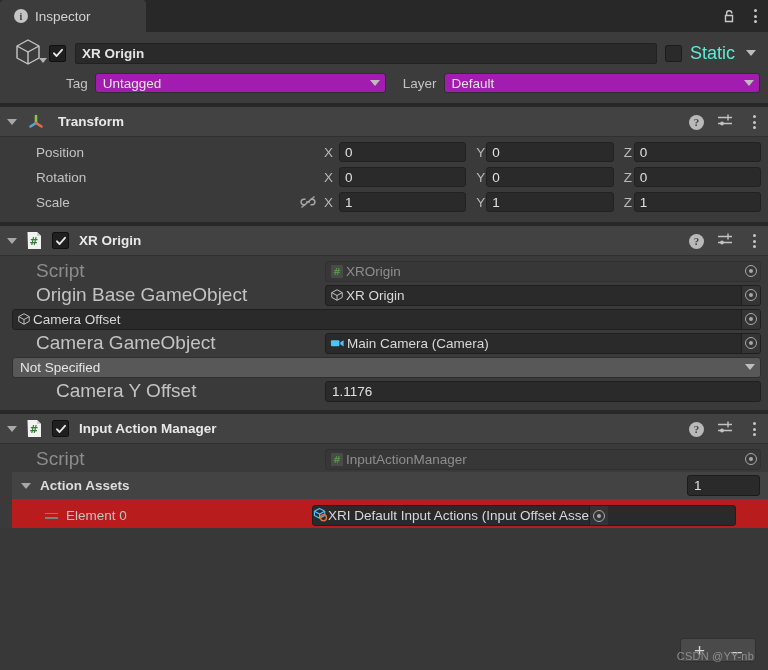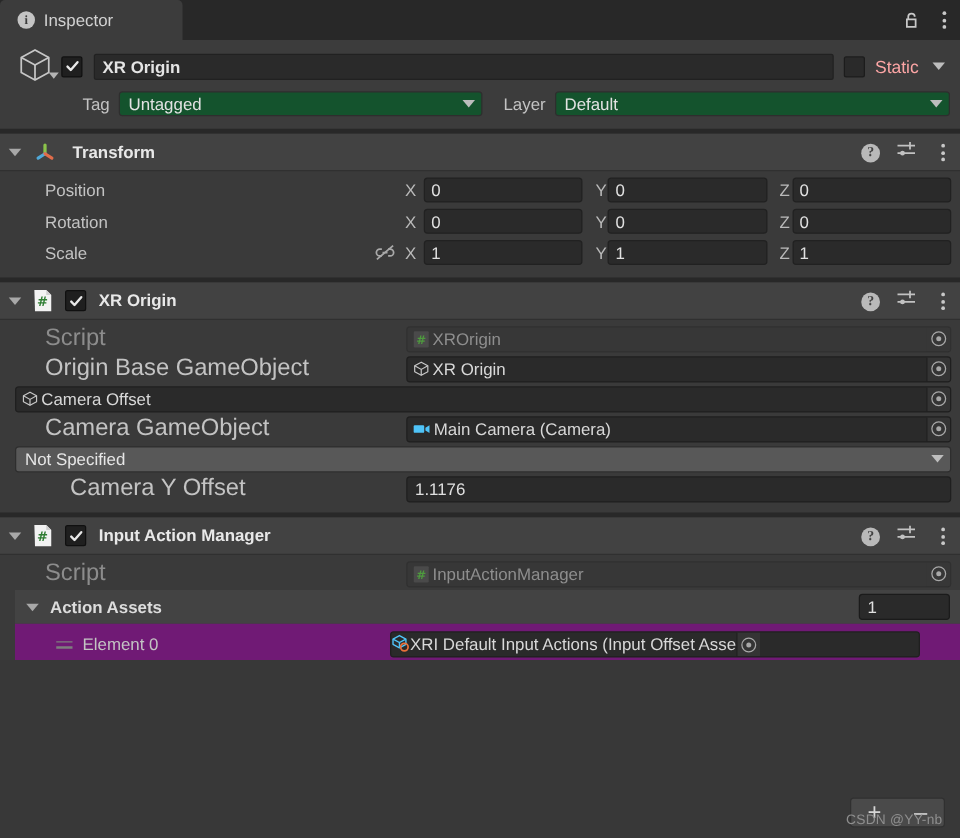--- a/index.html
+++ b/index.html
@@ -61,32 +61,32 @@
   .name-field {
     flex: 1; height: 21px; margin-left: 9px; margin-right: 8px;
     background: #2A2A2A; border: 1px solid #212121; border-radius: 2px;
     display: flex; align-items: center; padding: 0 6px;
     color: #E4E4E4; font-size: 13.5px; font-weight: bold;
   }
   .static-cb {
     width: 17px; height: 17px; background: #2A2A2A;
     border: 1px solid #1C1C1C; border-radius: 2px; flex: none;
   }
-  .static-label { color: #fca5a5; font-size: 14px; margin-left: 8px; white-space: nowrap; }
+  .static-label { color: #5eead4; font-size: 18px; margin-left: 8px; white-space: nowrap; }
   .tri-down {
     width: 0; height: 0; border-left: 5.5px solid transparent;
     border-right: 5.5px solid transparent; border-top: 6px solid #BDBDBD;
     flex: none;
   }
   .static-arrow { margin-left: 11px; margin-right: 4px; }
 
   .go-row2 { display: flex; align-items: center; height: 22px; padding: 0 8px 0 9px; margin-top: 4px; }
   .lbl-sm { color: #C3C3C3; font-size: 13.5px; white-space: nowrap; }
   .popup {
-    height: 20px; background: #14532d; border: 1px solid #2E2E2E;
+    height: 20px; background: #a21caf; border: 1px solid #2E2E2E;
     border-radius: 3px; display: flex; align-items: center;
     padding: 0 5px 0 7px; color: #E2E2E2; font-size: 13.5px;
   }
   .popup .tri-down { margin-left: auto; }
   #tag-popup { flex: 0 0 291px; margin-left: 7px; }
   #layer-popup { flex: 1; margin-left: 7px; }
 
   
   .comp-gap { height: 4px; background: #282828; }
   .comp-header {
@@ -171,21 +171,21 @@
     height: 27px; background: #434343; display: flex; align-items: center;
     padding: 0 8px 0 9px; margin-top: 2px;
   }
   .array-title { color: #DCDCDC; font-size: 13.5px; font-weight: bold; }
   .size-field {
     margin-left: auto; width: 73px; height: 21px; background: #2A2A2A;
     border: 1px solid #1B1B1B; border-radius: 3px;
     display: flex; align-items: center; padding: 0 6px;
     color: #E0E0E0; font-size: 13.5px;
   }
-  .array-body { background: #701a75; padding: 4px 0 0 0; }
+  .array-body { background: #b91c1c; padding: 4px 0 0 0; }
   .elem-row {
     display: flex; align-items: center; height: 25px;
     margin: 0 32px 0 30px; padding-right: 0;
   }
   .drag-handle {
     width: 18px; flex: none; display: flex; flex-direction: column;
     gap: 3px; align-items: center; margin-right: 6px;
   }
   .drag-handle i { display:block; width: 13px; height: 1.5px; background: #7E7E7E; }
   .elem-lbl { color: #C3C3C3; font-size: 13.5px; width: 246px; }

